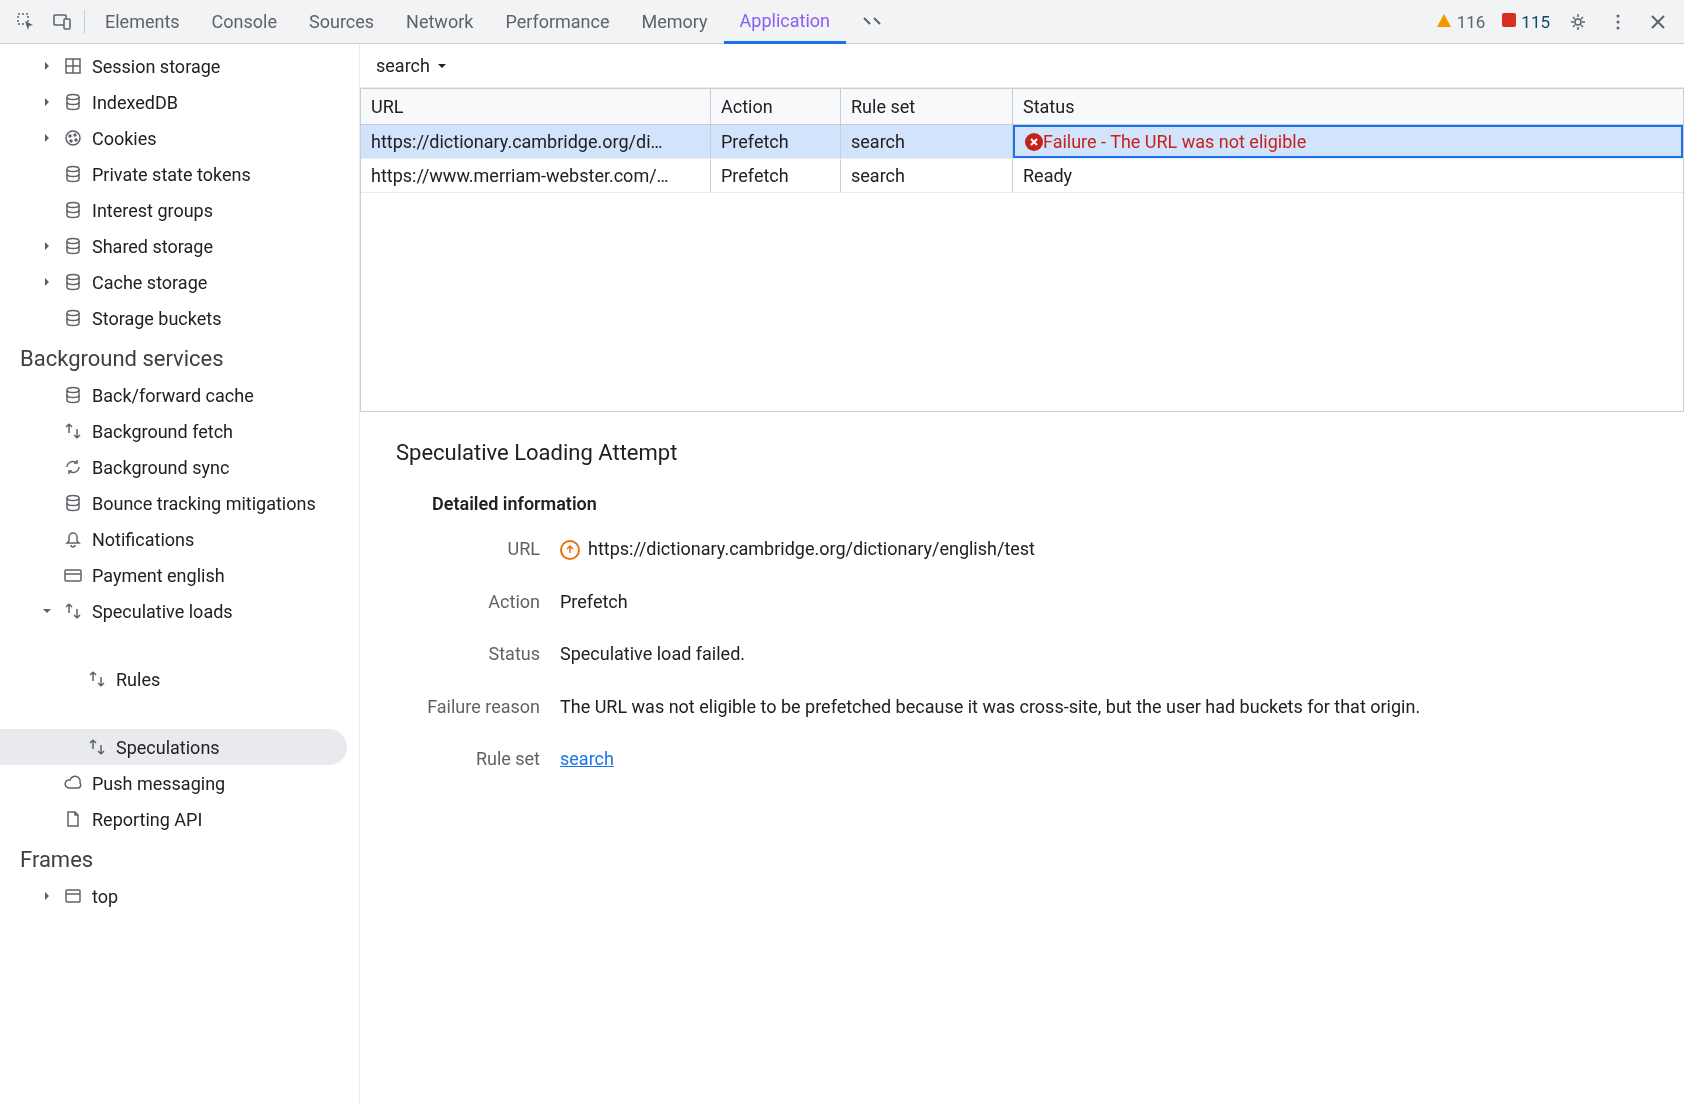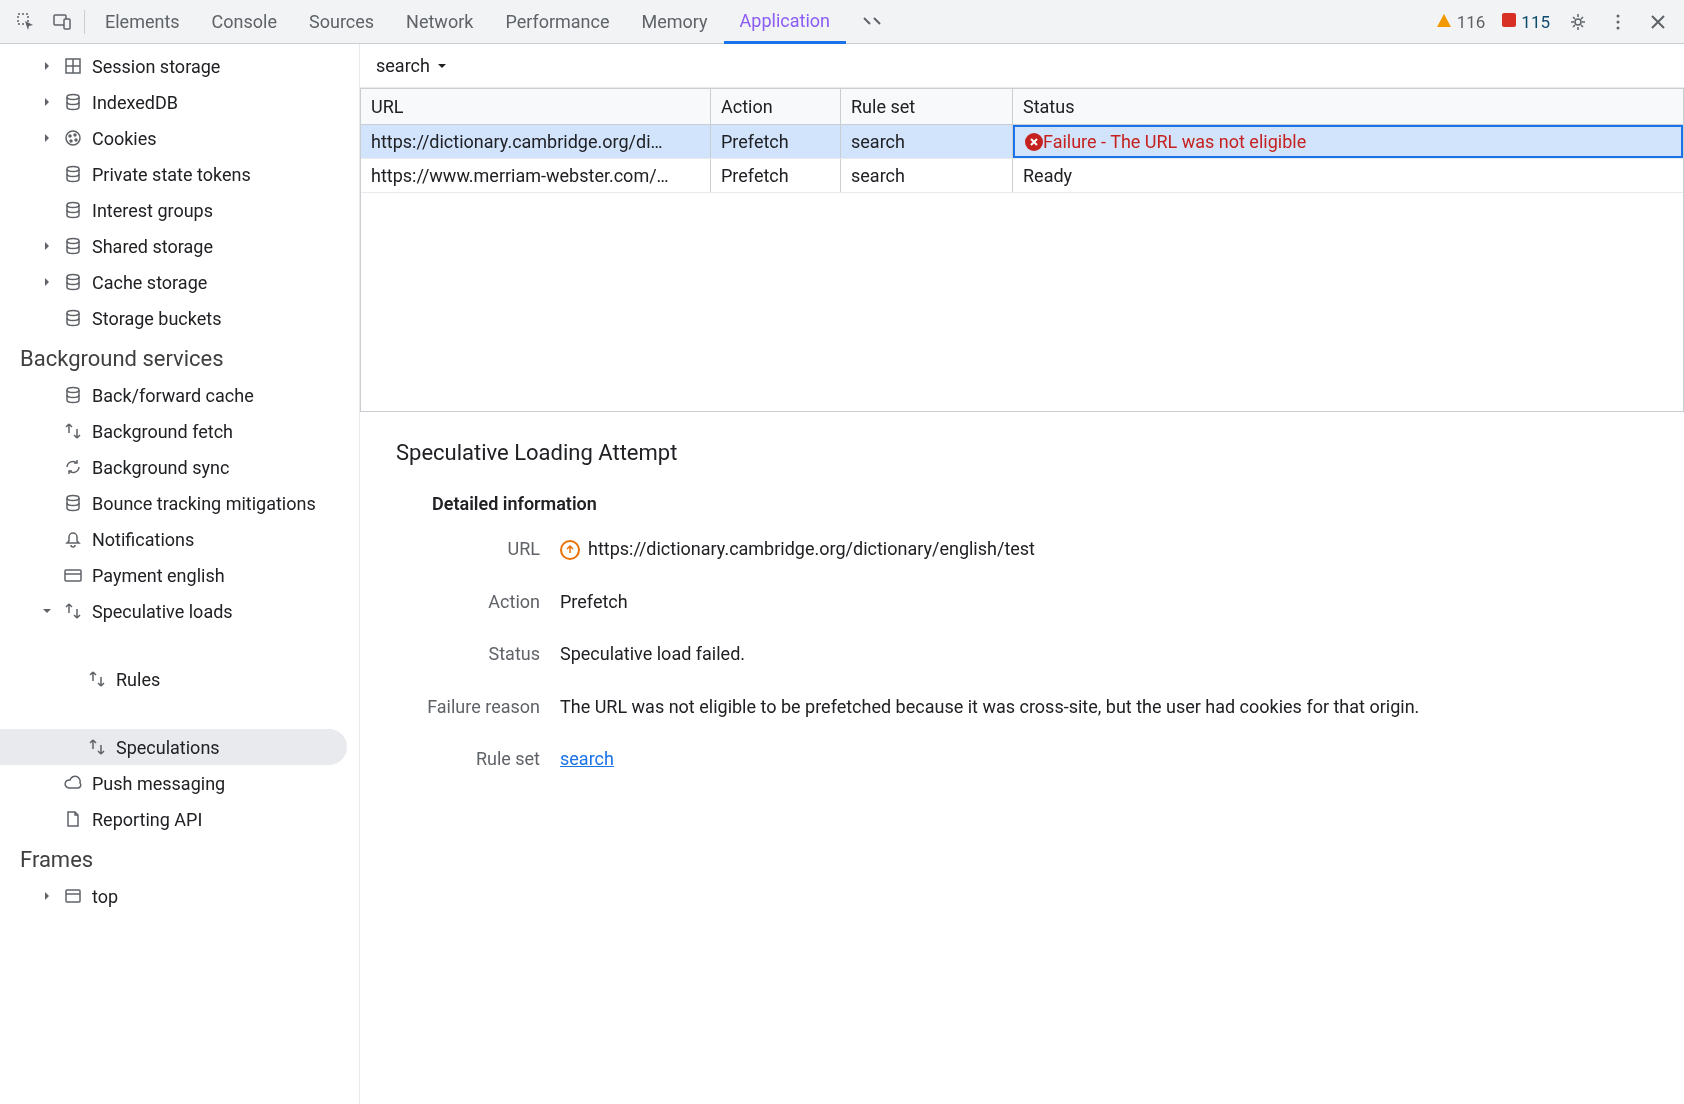--- a/index.html
+++ b/index.html
@@ -442,21 +442,21 @@
         <div class="detail-value">Prefetch</div>
       </div>
 
       <div class="detail-row">
         <div class="detail-label">Status</div>
         <div class="detail-value">Speculative load failed.</div>
       </div>
 
       <div class="detail-row">
         <div class="detail-label">Failure reason</div>
-        <div class="detail-value">The URL was not eligible to be prefetched because it was cross-site, but the user had cookies for that origin.</div>
+        <div class="detail-value">The URL was not eligible to be prefetched because it was cross-site, but the user had buckets for that origin.</div>
       </div>
 
       <div class="detail-row">
         <div class="detail-label">Rule set</div>
         <div class="detail-value">
           <a href="#">search</a>
         </div>
       </div>
     </div>
   </div>

